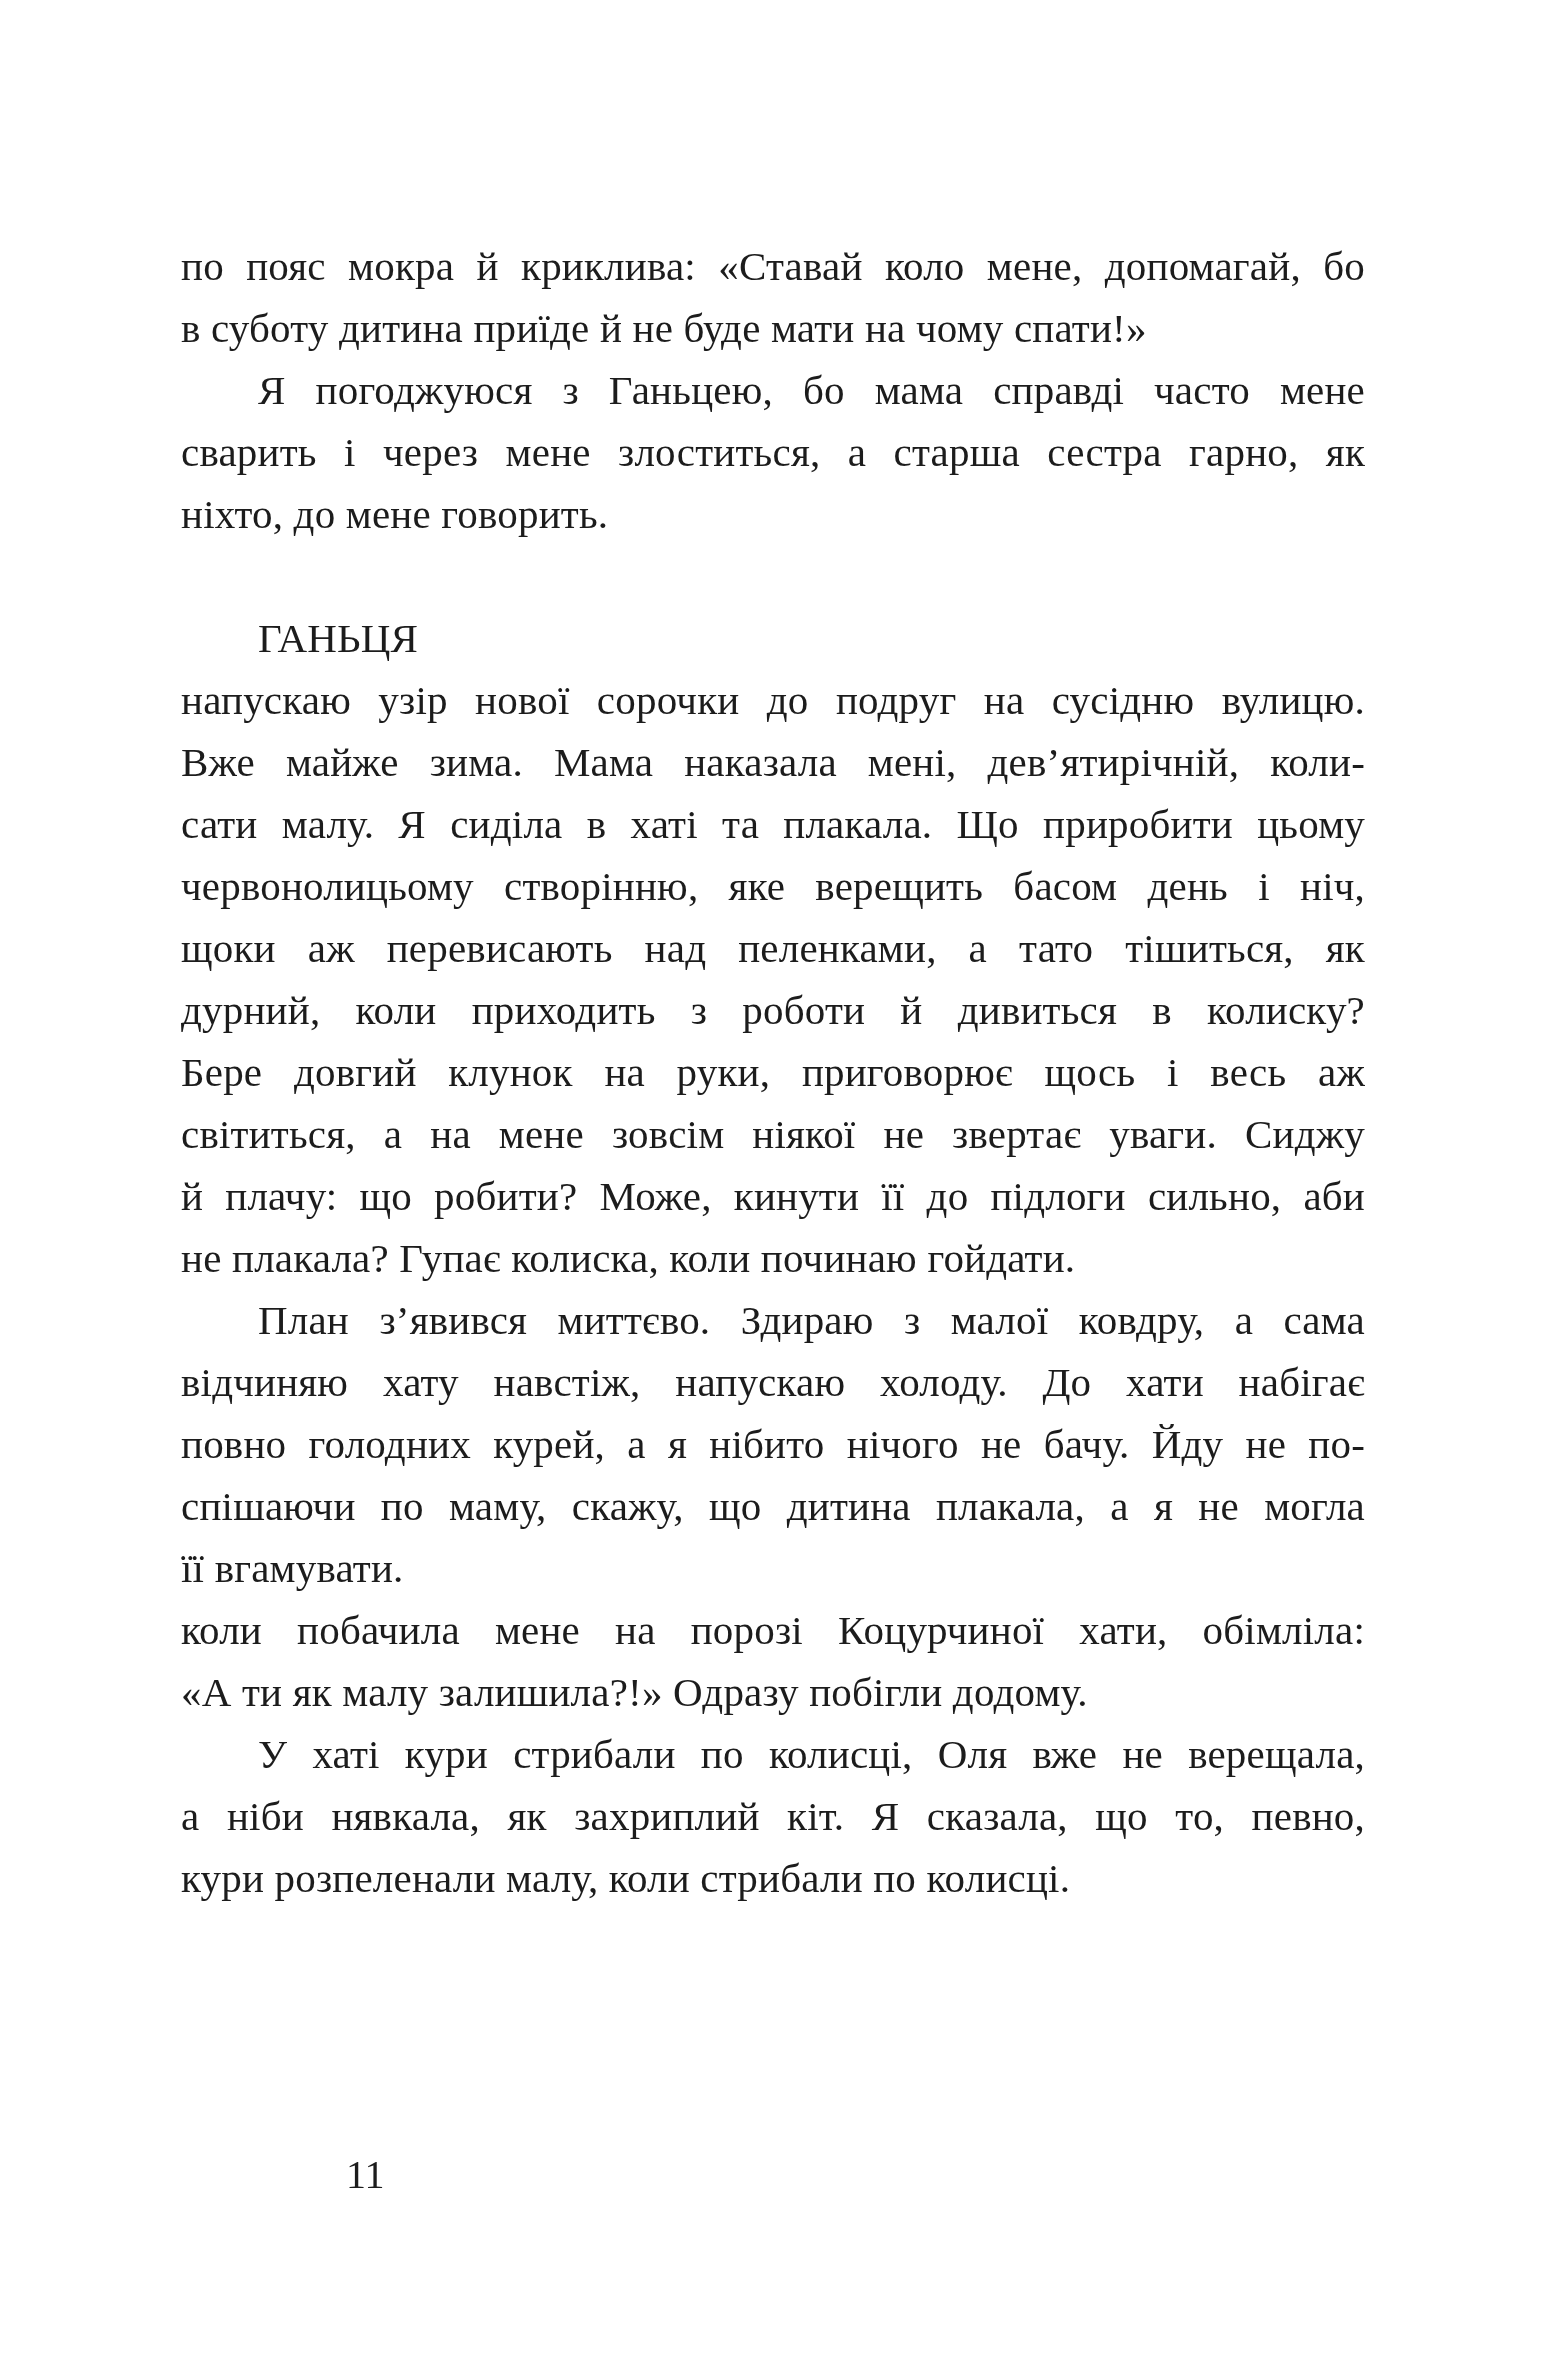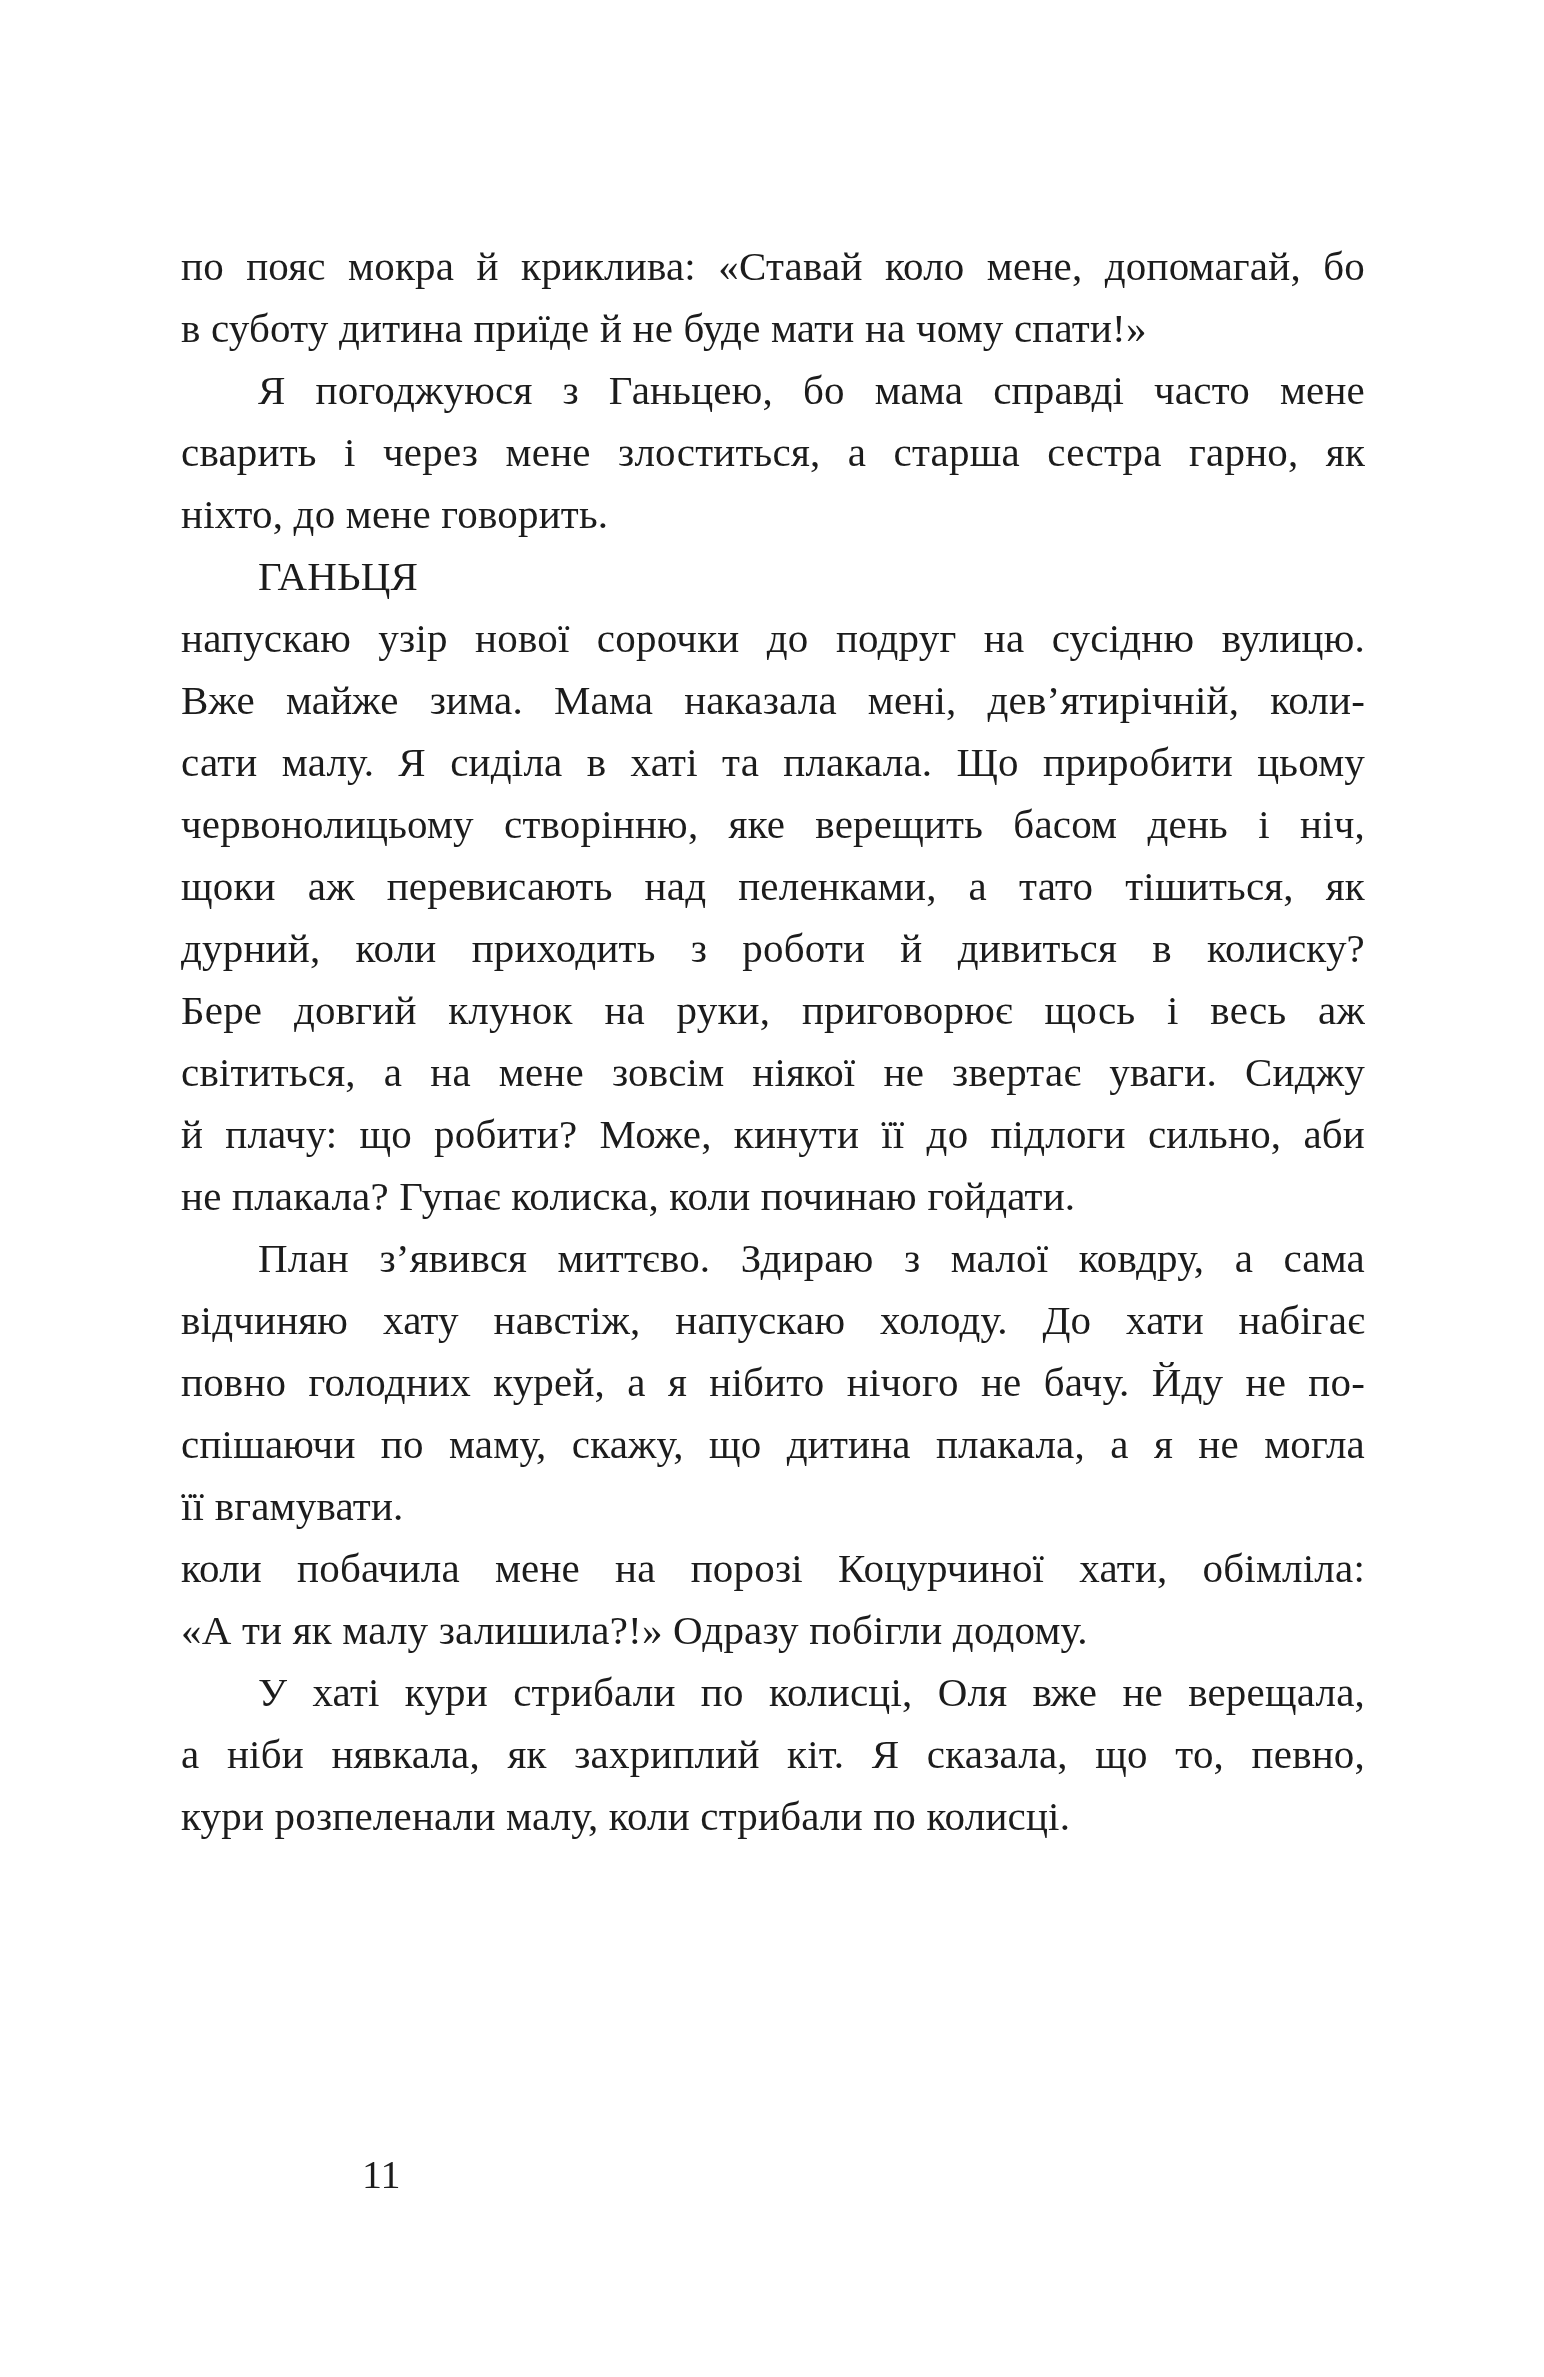--- a/index.html
+++ b/index.html
@@ -27,20 +27,21 @@
     position: absolute;
     left: 181px;
     top: 235px;
     width: 1184px;
   }
   .paragraph {
     margin: 0;
     padding: 0;
   }
   .paragraph.heading {
+    margin-top: 62px;
   }
   .line {
     font-size: 41px;
     line-height: 62px;
     text-align: justify;
     text-align-last: justify;
     letter-spacing: 0.2px;
     overflow: hidden;
     max-height: 62px;
   }
@@ -50,21 +51,20 @@
   .line.indent {
     padding-left: 77px;
   }
   .page-number {
     position: absolute;
     left: 346px;
     top: 2144px;
     font-size: 40px;
     line-height: 62px;
     color: #1c1c1c;
-    margin-left: 16px;
   }
 </style>
 </head>
 <body>
 
 <div class="page">
   <div class="text-block">
       <div class="paragraph">
         <div class="line">по пояс мокра й криклива: «Ставай коло мене, допомагай, бо</div>
         <div class="line last">в суботу дитина приїде й не буде мати на чому спати!»</div>

